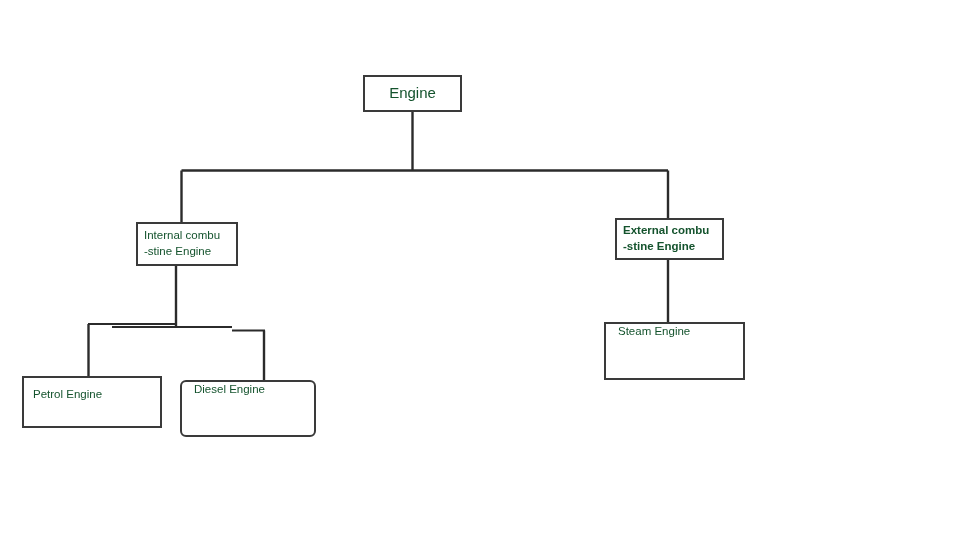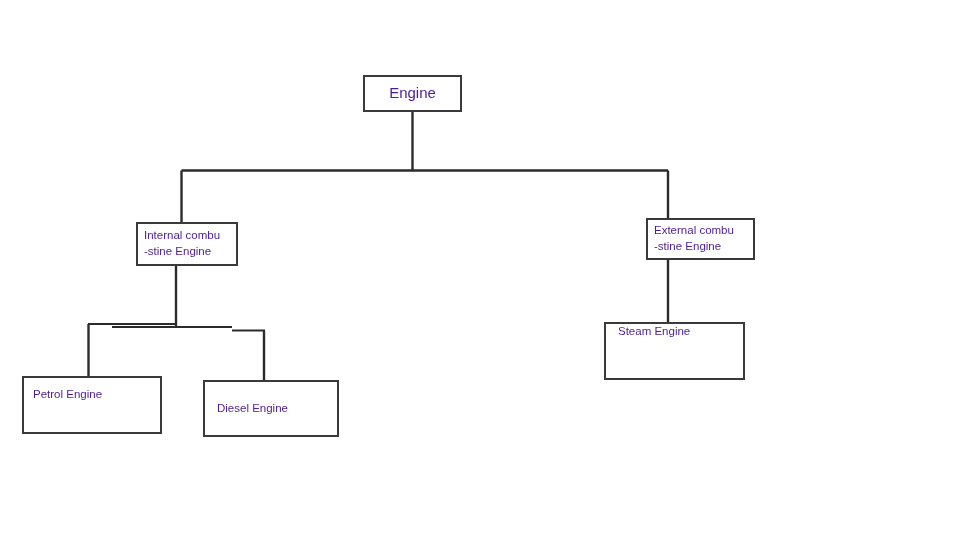--- a/index.html
+++ b/index.html
@@ -29,21 +29,21 @@
   .node {
     position: absolute;
     box-sizing: border-box;
     background: #ffffff;
     border: 2px solid #3a3a3a;
     display: flex;
     z-index: 2;
   }
   .node .node-label {
     display: block;
-    color: #4c1d95;
+    color: #14532d;
     line-height: 1.35;
     white-space: pre-line;
   }
 
   
   #node-engine {
     left: 363px;
     top: 75px;
     width: 99px;
     height: 37px;
@@ -59,52 +59,53 @@
   #node-internal-combustion {
     left: 136px;
     top: 222px;
     width: 102px;
     height: 44px;
     align-items: center;
     justify-content: flex-start;
     padding: 0 0 0 6px;
   }
   #node-external-combustion {
-    left: 646px;
+    left: 615px;
     top: 218px;
     width: 109px;
     height: 42px;
     align-items: center;
     justify-content: flex-start;
     padding: 0 0 0 6px;
+    font-weight: bold;
   }
   #node-internal-combustion .node-label,
   #node-external-combustion .node-label {
     font-size: 11.5px;
     text-align: left;
   }
 
   
   #node-petrol-engine {
     left: 22px;
     top: 376px;
     width: 140px;
-    height: 58px;
+    height: 52px;
     align-items: flex-start;
     justify-content: flex-start;
     padding: 9px 0 0 9px;
   }
   #node-diesel-engine {
-    left: 203px;
+    left: 180px;
     top: 380px;
     width: 136px;
     height: 57px;
-    align-items: center;
     justify-content: flex-start;
     padding: 0 0 0 12px;
+    border-radius: 6px;
   }
   #node-steam-engine {
     left: 604px;
     top: 322px;
     width: 141px;
     height: 58px;
     justify-content: flex-start;
     padding: 0 0 0 12px;
   }
   #node-petrol-engine .node-label,

